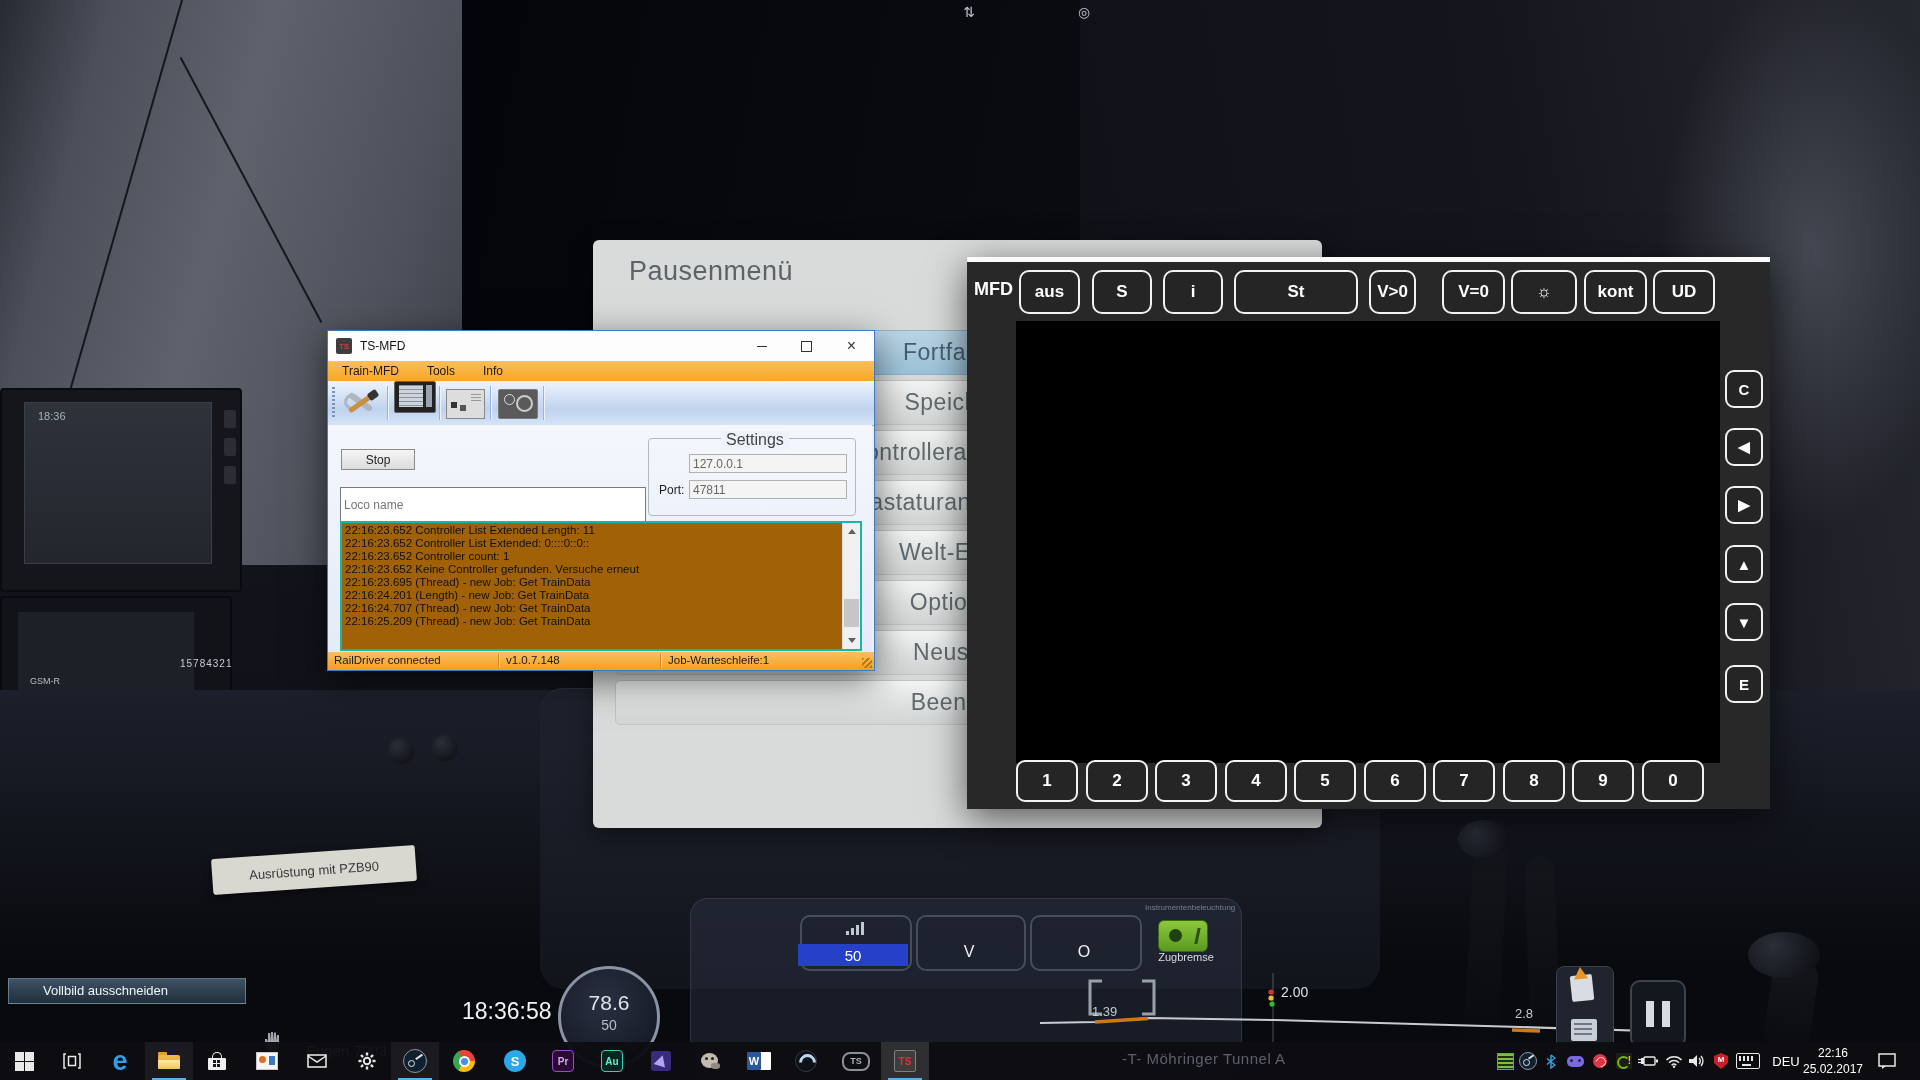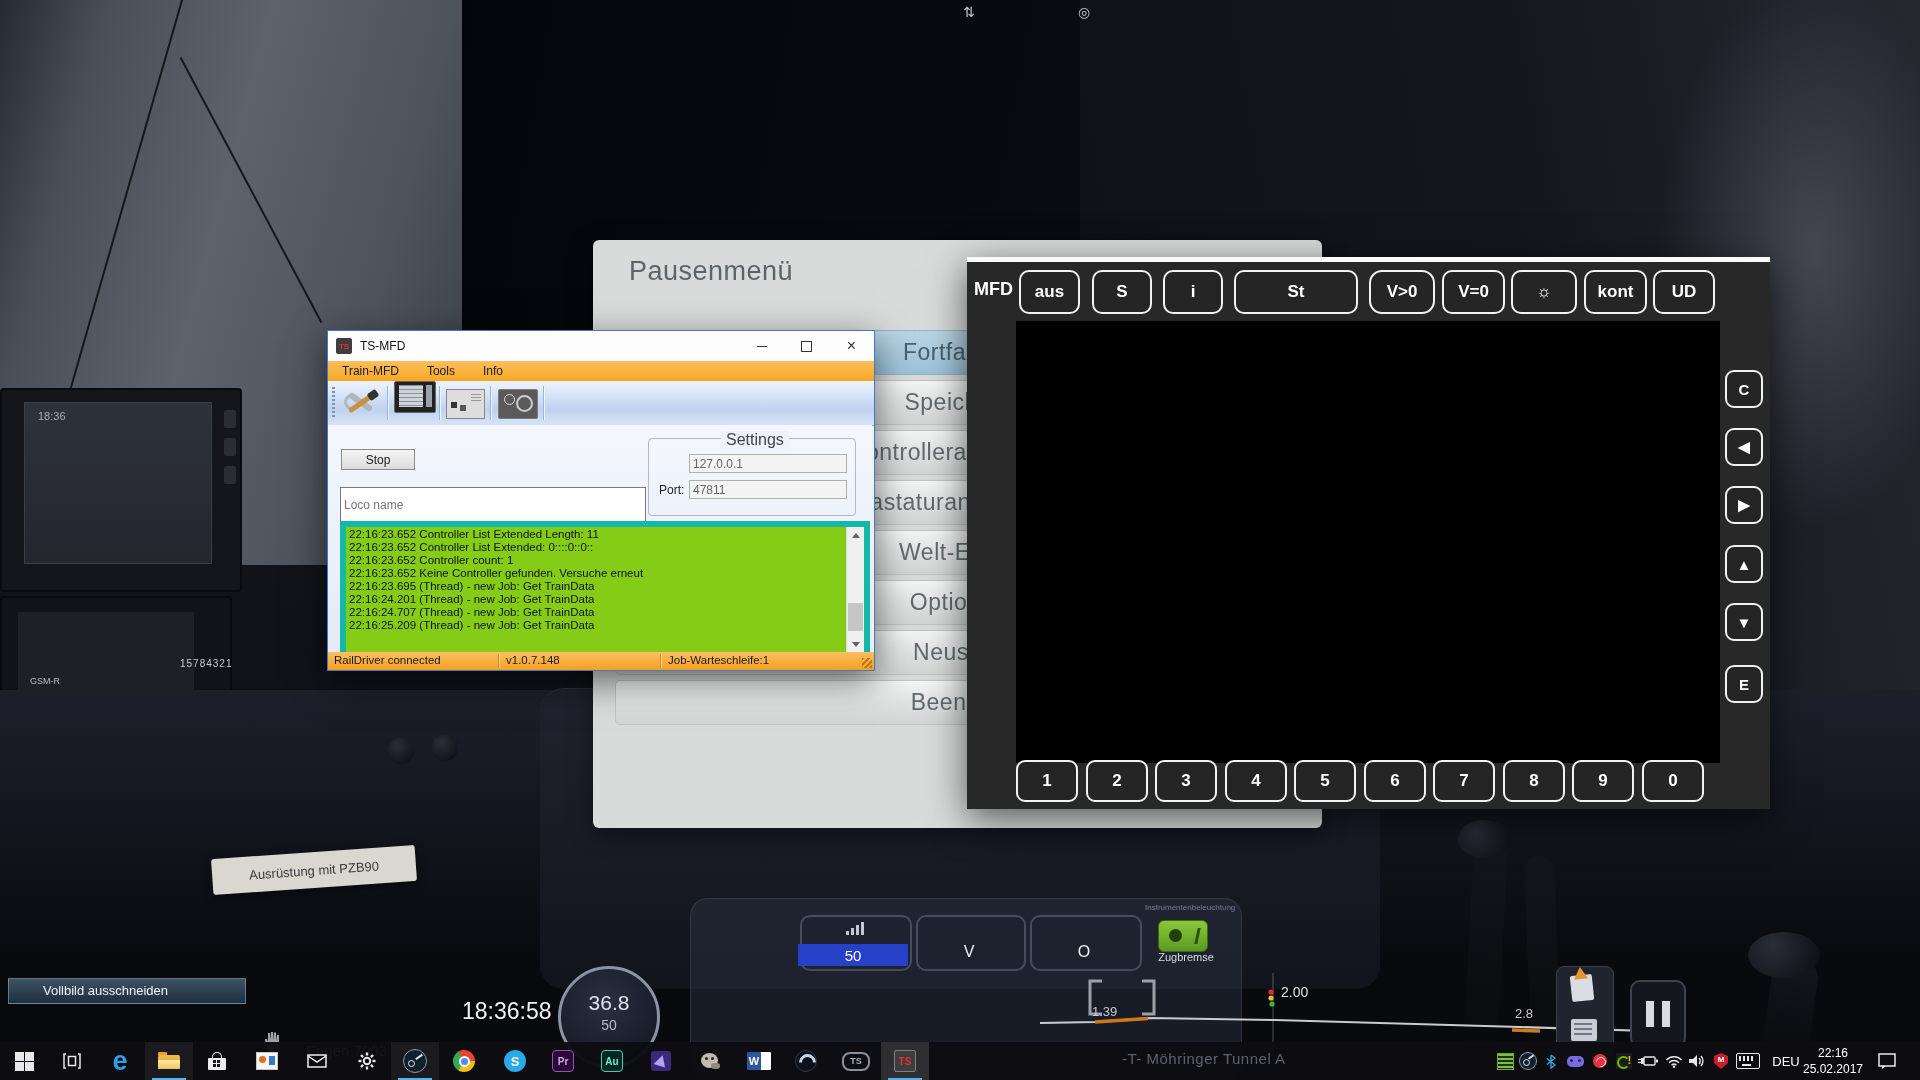--- a/index.html
+++ b/index.html
@@ -102,21 +102,21 @@
   .ti{top:7px;height:30px;}
   .stopbtn{left:13px;top:118px;width:72px;height:19px;border:1px solid #8a8a8a;
     background:linear-gradient(#f5f5f5,#dcdcdc);display:flex;align-items:center;justify-content:center;color:#222;}
   .locoinput{left:12px;top:156px;width:298px;height:18px;border:1px solid #7a7a7a;background:#fff;
     font-size:12px;color:#888;padding:8px 3px;font-family:"Liberation Sans",sans-serif;}
   .setgroup{left:320px;top:107px;width:206px;height:76px;border:1px solid #b4b8bf;border-radius:4px;}
   .setlabel{left:72px;top:-8px;background:#eef3fb;padding:0 5px;font-size:16px;color:#444;}
   .setrow-lab{font-size:12px;color:#222;}
   .setinput{width:150px;height:17px;border:1px solid #b0b0b0;background:#f4f4f4;color:#666;
     font-size:12px;padding:0 3px;font-family:"Liberation Sans",sans-serif;}
-  .logbox{left:12px;top:190px;width:518px;height:126px;border:6px solid #14b8a6;background:#84cc16;overflow:hidden;}
+  .logbox{left:12px;top:190px;width:518px;height:126px;border:2px solid #14b8a6;background:#a16207;overflow:hidden;}
   .logline{position:relative;font-size:11.5px;color:#111;padding:1px 3px 0 3px;white-space:nowrap;}
   .sb{position:absolute;right:0;top:0;bottom:0;width:17px;background:#f0f0f0;border-left:1px solid #dcdcdc;}
   .sb-up{position:absolute;left:5px;top:6px;border-left:4px solid transparent;border-right:4px solid transparent;border-bottom:5px solid #606060;}
   .sb-dn{position:absolute;left:5px;bottom:6px;border-left:4px solid transparent;border-right:4px solid transparent;border-top:5px solid #606060;}
   .sb-th{position:absolute;left:1px;top:76px;width:15px;height:28px;background:#c6c6c6;}
   .tm-status{left:0;top:321px;width:100%;height:18px;background:linear-gradient(#fbbf63,#f49f1f);
     font-size:11.5px;color:#1a1a1a;}
   .tm-status span{position:absolute;top:2px;}
   .st-sep{position:absolute;top:2px;width:1px;height:14px;background:#d08820;box-shadow:1px 0 0 #ffd894;}
   .grip{position:absolute;right:2px;bottom:2px;width:10px;height:10px;
@@ -288,21 +288,21 @@
 
   <span class="a instr-lab">Instrumentenbeleuchtung</span>
   <div class="a zug-ic">
       <b></b>
       <i></i>
     </div>
   <span class="a zug-lab">Zugbremse</span>
 
   <span class="a hud-clock">18:36:58</span>
   <div class="a gauge">
-    <span class="a gv">36.8</span>
+    <span class="a gv">78.6</span>
     <span class="a gl">50</span>
   </div>
   <svg class="a hand" width="24" height="26" viewBox="0 0 24 26">
     <path d="M7 24 C4 20 3 16 3 11 L5 11 L6 14 L6 5 L8 5 L8 13 L9 4 L11 4 L11 13 L12 4.5 L14 4.5 L14 13 L15 7 L17 7 L17 15 C17 20 15 23 12 24 Z" fill="#cfd4da" opacity="0.9"></path>
   </svg>
   <span class="a loco-lab">Engen 7003</span>
 
   <svg class="a" style="left:1040px;top:965px;" width="680" height="100" viewBox="0 0 680 100">
     <path d="M62 16 h-12 v33 h12" stroke="#9aa0a8" stroke-width="3" fill="none"></path>
     <path d="M102 16 h12 v33 h-12" stroke="#9aa0a8" stroke-width="3" fill="none"></path>
@@ -397,21 +397,21 @@
       <span class="a setrow-lab" style="left:10px;top:44px;">Port:</span>
       <input class="a setinput" style="left: 40px; top: 41px;" type="text" value="47811">
     </div>
 
     <div class="a logbox">
       <div class="logline">22:16:23.652 Controller List Extended Length: 11</div>
       <div class="logline">22:16:23.652 Controller List Extended: 0::::0::0::</div>
       <div class="logline">22:16:23.652 Controller count: 1</div>
       <div class="logline">22:16:23.652 Keine Controller gefunden. Versuche erneut</div>
       <div class="logline">22:16:23.695 (Thread) - new Job: Get TrainData</div>
-      <div class="logline">22:16:24.201 (Thread) - new Job: Get TrainData</div>
+      <div class="logline">22:16:24.201 (Length) - new Job: Get TrainData</div>
       <div class="logline">22:16:24.707 (Thread) - new Job: Get TrainData</div>
       <div class="logline">22:16:25.209 (Thread) - new Job: Get TrainData</div>
       <div class="sb">
         <div class="sb-up"></div>
         <div class="sb-th"></div>
         <div class="sb-dn"></div>
       </div>
     </div>
 
     <div class="a tm-status">
@@ -425,21 +425,21 @@
   </div>
 
   <div class="a" id="mfd">
     <div class="a mfd-strip"></div>
     <span class="a mfd-label">MFD</span>
 
     <div class="a mbtn" style="left:52px;width:61px;">aus</div>
     <div class="a mbtn" style="left:125px;width:60px;">S</div>
     <div class="a mbtn" style="left:196px;width:60px;">i</div>
     <div class="a mbtn" style="left:267px;width:124px;">St</div>
-    <div class="a mbtn" style="left:402px;width:66px;border-radius:13px;">V&gt;0</div>
+    <div class="a mbtn" style="left:402px;width:47px;">V&gt;0</div>
     <div class="a mbtn" style="left:475px;width:63px;">V=0</div>
     <div class="a mbtn" style="left:544px;width:66px;">☼</div>
     <div class="a mbtn" style="left:617px;width:63px;">kont</div>
     <div class="a mbtn" style="left:686px;width:62px;">UD</div>
 
     <div class="a mfd-screen"></div>
 
     <div class="a sbtn" style="top:113px;">C</div>
     <div class="a sbtn" style="top:171px;">◀</div>
     <div class="a sbtn" style="top:229px;">▶</div>

